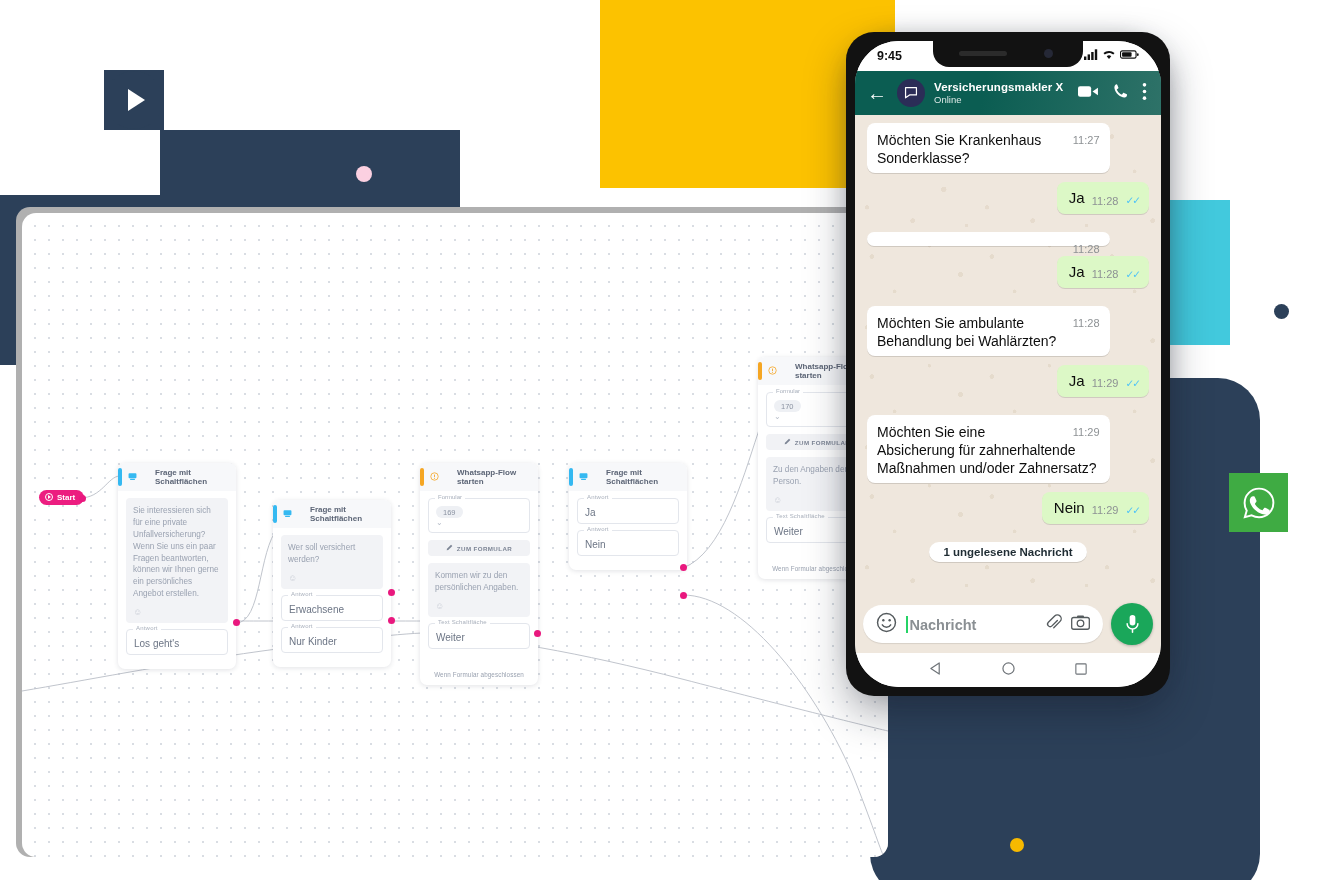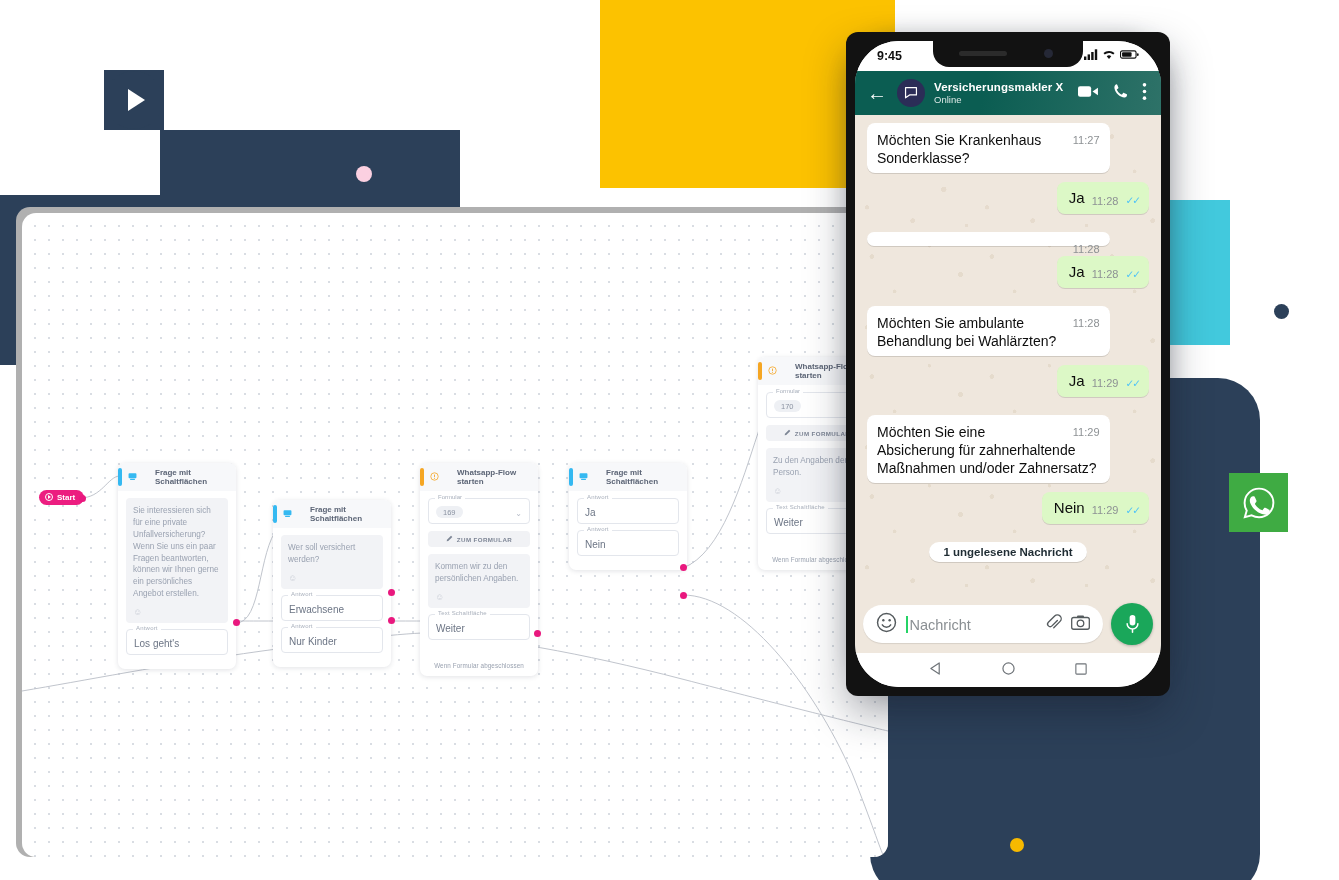--- a/index.html
+++ b/index.html
@@ -83,21 +83,21 @@
     padding:8px 7px 5px; margin-bottom:6px; background:#fff;
   }
   .field .lbl {
     position:absolute; top:-5px; left:6px; background:#fff; padding:0 3px;
     font-size:6px; color:#a9b0bc; letter-spacing:.2px;
   }
   .field .val { font-size:10px; color:#6c7585; }
 
   .sel-field { position:relative; border:1px solid #e3e6ec; border-radius:4px; padding:7px 7px 5px; margin-bottom:7px; }
   .sel-field .lbl { position:absolute; top:-5px; left:6px; background:#fff; padding:0 3px; font-size:6px; color:#a9b0bc; }
-  .sel-row { display:flex; align-items:flex-end; justify-content:space-between; }
+  .sel-row { display:flex; align-items:flex-start; justify-content:space-between;flex-direction:column; }
   .pill { background:#eef0f4; border-radius:9px; padding:1.5px 7px; font-size:7.5px; color:#8a92a1; }
   .chev { color:#b6bcc8; font-size:8px; }
 
   .btn-form {
     display:flex; align-items:center; justify-content:center; gap:4px;
     background:#f1f2f5; border-radius:4px; padding:4px 6px;
     font-size:6.2px; font-weight:bold; letter-spacing:.4px; color:#7d8595; margin-bottom:7px;
   }
   .node-foot {
     text-align:center; font-size:6.3px; color:#9aa2b0; padding:8px 6px 7px; letter-spacing:.1px;
@@ -118,21 +118,21 @@
   }
   .start-node .rb i { width:0;height:0;border-left:3px solid #fff;border-top:2px solid transparent;border-bottom:2px solid transparent; margin-left:1px;}
 
   
   .phone-shadow {
     position:absolute; left:848px; top:34px; width:322px; height:662px;
     border-radius:52px; background:rgba(30,35,50,.22); filter:blur(10px);
   }
   .phone {
     position:absolute; left:846px; top:32px; width:324px; height:664px;
-    background:#121212; border-radius:12px; padding:9px;
+    background:#121212; border-radius:28px; padding:9px;
     box-shadow:0 18px 40px rgba(20,25,40,.35);
   }
   .phone-screen {
     width:100%; height:100%; background:#ffffff; border-radius:44px; overflow:hidden;
     display:flex; flex-direction:column; position:relative;
   }
   .notch {
     position:absolute; left:50%; transform:translateX(-50%); top:0;
     width:150px; height:26px; background:#121212; border-radius:0 0 16px 16px; z-index:6;
   }
@@ -198,21 +198,21 @@
   .ticks { color:#4fc3f7; font-size:10.5px; letter-spacing:-2px; }
   .unread {
     display:block; margin:0 auto 10px; background:#fff; border-radius:12px;
     padding:4px 14px; font-size:11.5px; font-weight:bold; color:#1f2c33;
     width:max-content; box-shadow:0 1px 0.5px rgba(0,0,0,.13);
   }
   .clr { clear:both; }
 
   .composer {
     flex:0 0 auto; background:#efe7dd; padding:4px 8px 8px;
-    display:flex; align-items:center; gap:8px; position:relative; z-index:3;
+    display:flex; align-items:center; gap:8px; position:relative; z-index:3;font-weight:bold;
   }
   .compose-box {
     flex:1 1 auto; background:#fff; border-radius:22px; height:38px;
     display:flex; align-items:center; gap:9px; padding:0 13px;
     box-shadow:0 1px 1px rgba(0,0,0,.1);
   }
   .compose-box .ph { flex:1 1 auto; color:#8a8f93; font-size:14.5px; position:relative; }
   .caret { display:inline-block; width:1.5px; height:17px; background:#25d366; vertical-align:-3px; margin-right:2px;}
   .mic-btn {
     width:42px; height:42px; border-radius:50%; background:#1aa75a;

